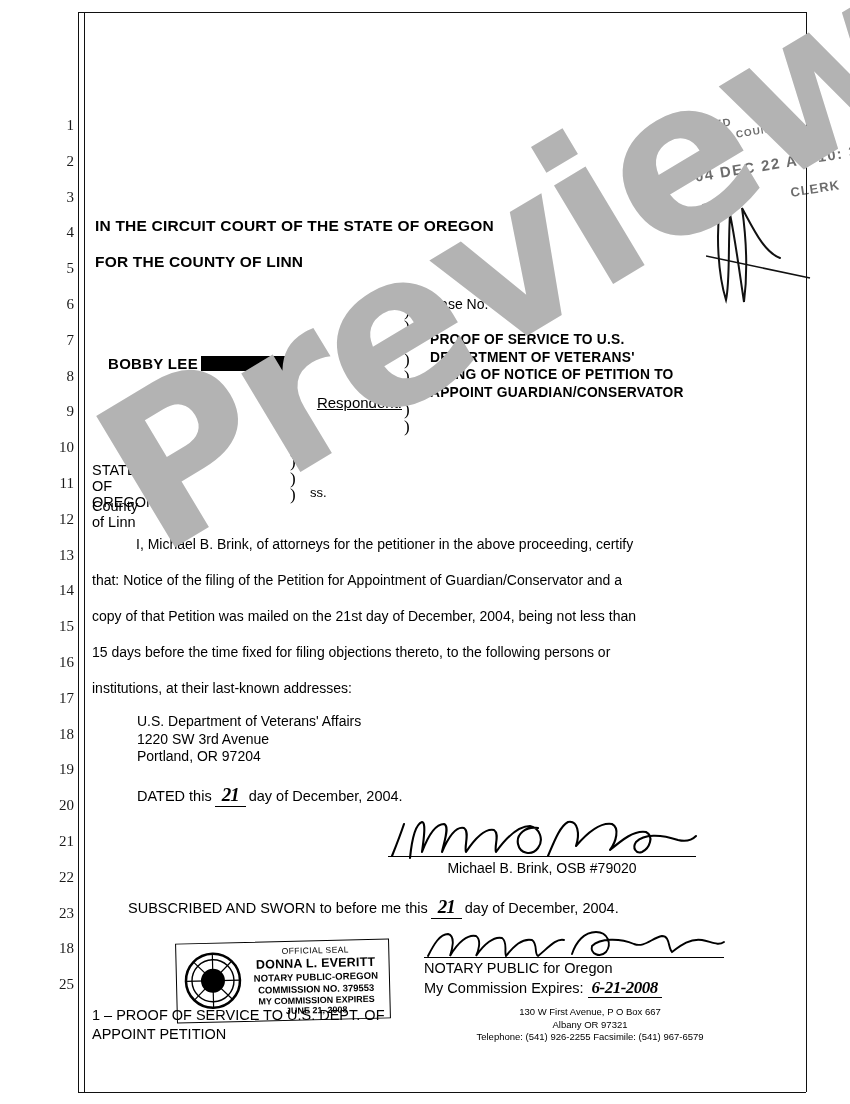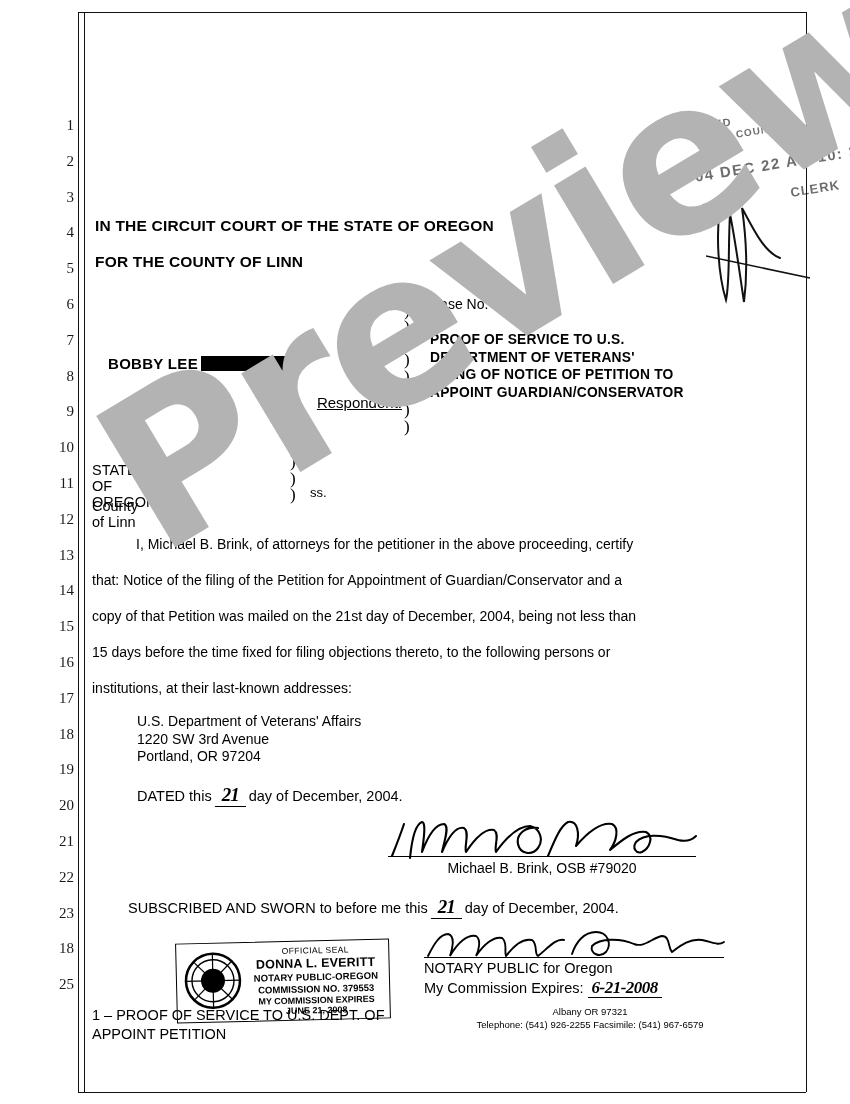--- a/index.html
+++ b/index.html
@@ -545,18 +545,19 @@
         <span>My Commission Expires:</span><span class="expiry-hand">6-21-2008</span>
       </div>
     </div>
 
     <div class="doc-footer-label">
       <div>1 – PROOF OF SERVICE TO U.S. DEPT. OF</div>
       <div>APPOINT PETITION</div>
     </div>
 
     <div class="firm-footer">
+      <div>130 W First Avenue, P O Box 667</div>
       <div>Albany OR 97321</div>
       <div>Telephone: (541) 926-2255  Facsimile: (541) 967-6579</div>
     </div>
 
   </div>
 </div>
 
 </body></html>

